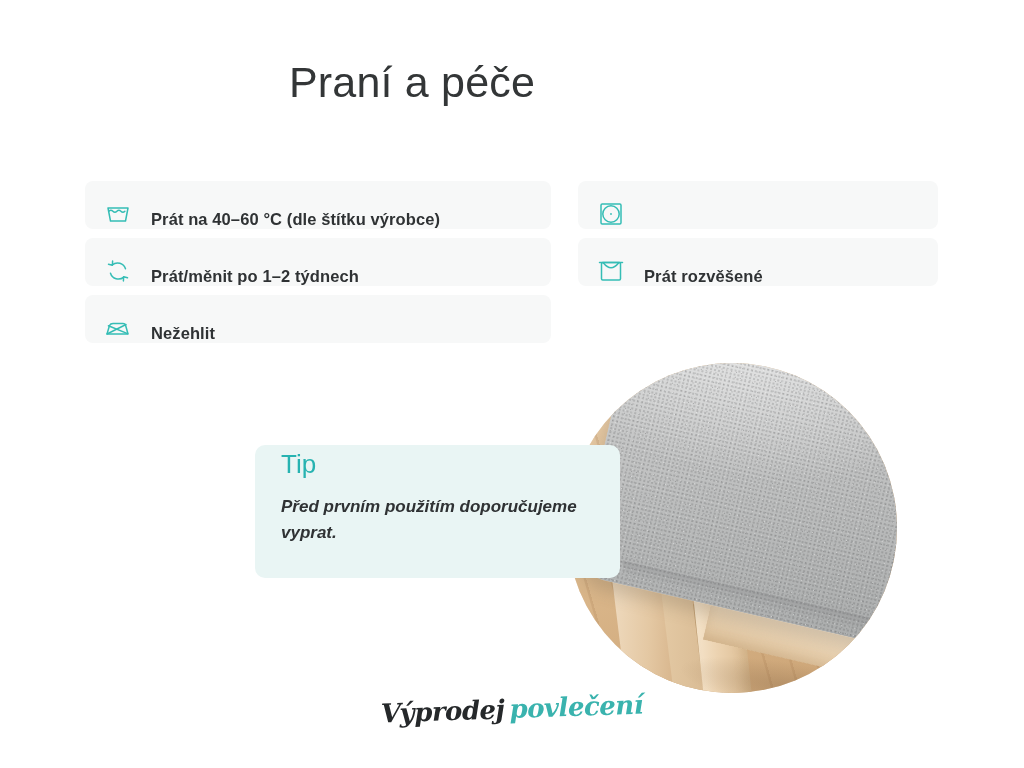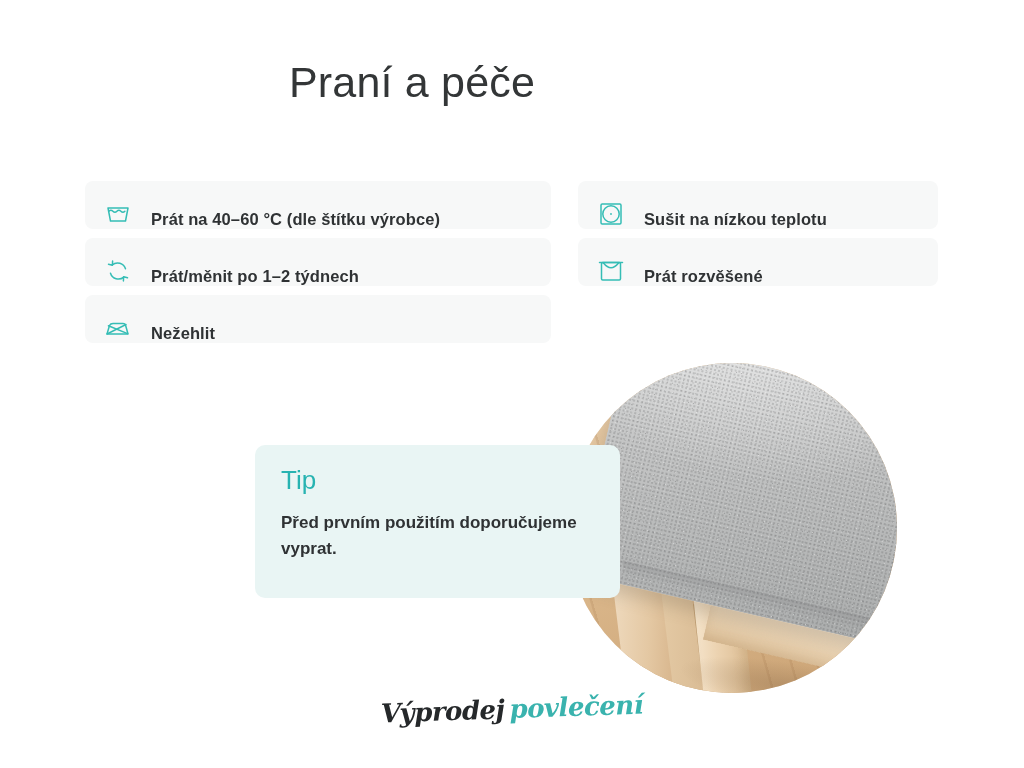--- a/index.html
+++ b/index.html
@@ -187,38 +187,39 @@
     background: radial-gradient(ellipse at center, rgba(120,90,60,0.30) 0%, rgba(120,90,60,0) 70%);
     transform: rotate(10deg);
   }
 
   
   .tip-card {
     position: absolute;
     left: 255px;
     top: 445px;
     width: 365px;
-    height: 153px;
+    height: 133px;
     background: #e9f5f4;
     border-radius: 10px;
     box-sizing: border-box;
-    padding: 22px 26px 0 26px;
+    padding: 6px 26px 0 26px;
   }
   .tip-title {
     font-size: 26px;
     font-weight: 400;
     color: #27b3b1;
     line-height: 1;
     margin-bottom: 17px;
   }
   .tip-body {
     font-size: 17px;
     font-weight: 700;
     color: #2f3234;
     line-height: 1.55;
+    font-style: italic;
   }
 
   
   .brand-logo {
     position: absolute;
     left: 0;
     top: 694px;
     width: 1024px;
     text-align: center;
     font-family: "DejaVu Serif", serif;
@@ -276,21 +277,20 @@
 <div class="care-col right">
 
   <div class="care-pill">
     <span class="care-icon">
       <svg viewBox="0 0 30 30" fill="none" stroke="#35bdb5" stroke-width="1.5" stroke-linecap="round" stroke-linejoin="round">
         <rect x="5" y="5" width="20" height="20" rx="1.2"></rect>
         <circle cx="15" cy="15" r="8.2"></circle>
         <circle cx="15" cy="15" r="0.9" fill="#35bdb5" stroke="none"></circle>
       </svg>
     </span>
-    <span class="care-label">Sušit na nízkou teplotu</span>
   </div>
 
   <div class="care-pill">
     <span class="care-icon">
       <svg viewBox="0 0 30 30" fill="none" stroke="#35bdb5" stroke-width="1.5" stroke-linecap="round" stroke-linejoin="round">
         <rect x="5.5" y="6.5" width="19" height="17.5" rx="1.2"></rect>
         <path d="M7.5 7 Q15 16.5 22.5 7"></path>
         <path d="M3.5 6.6 H26.5"></path>
       </svg>
     </span>

